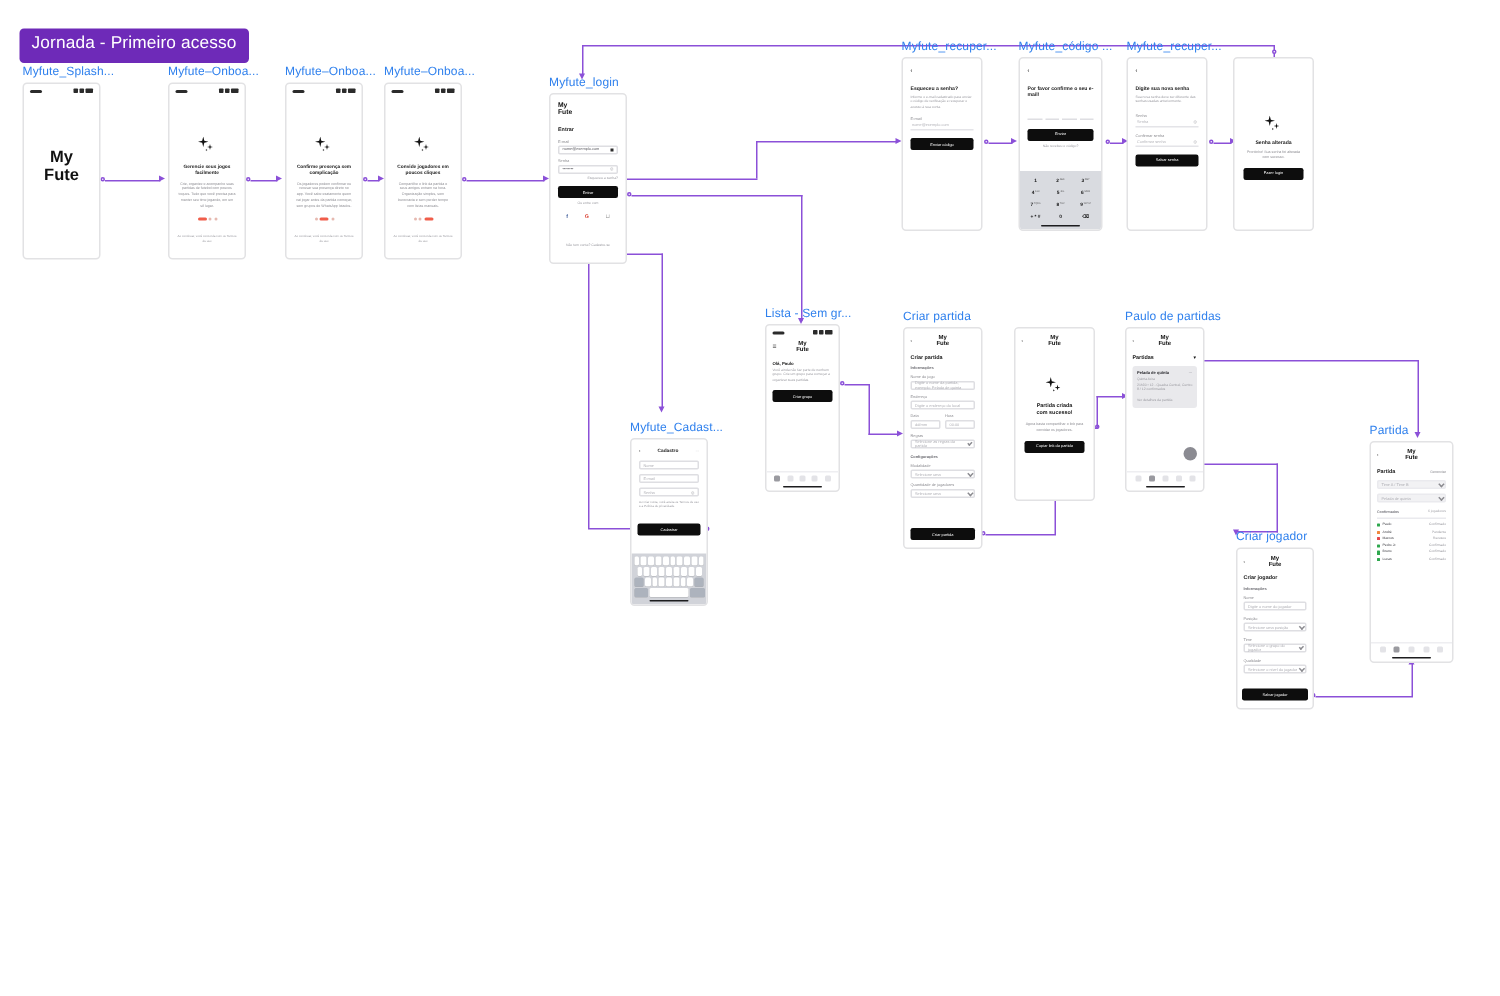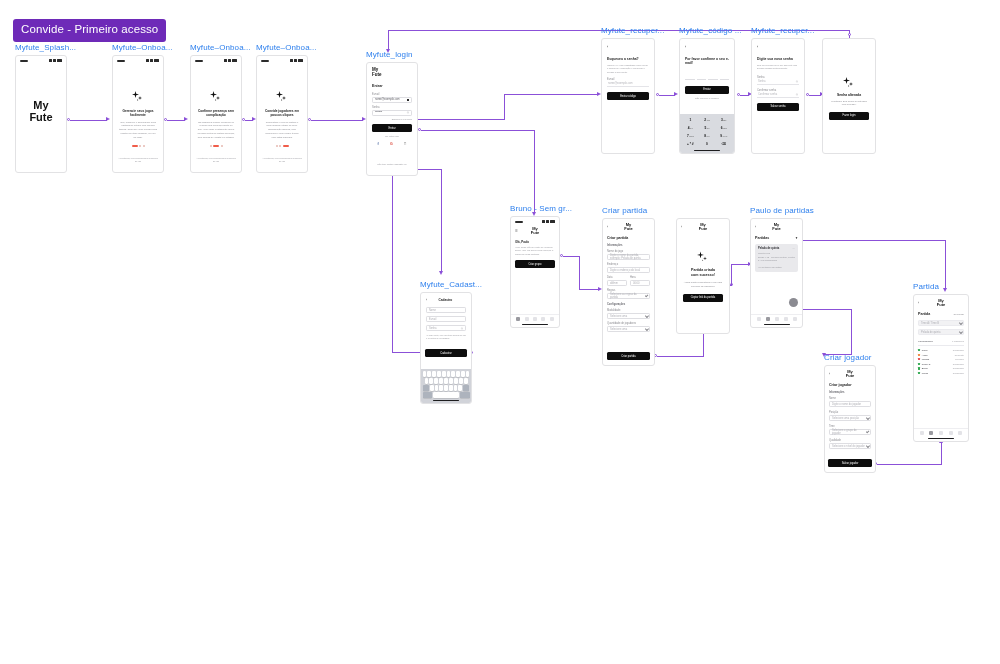--- a/index.html
+++ b/index.html
@@ -134,21 +134,21 @@
   .arrow.u { border-left:2.5px solid transparent; border-right:2.5px solid transparent;
     border-bottom:4px solid #8B50D8; border-top:0; }
   .endpt { position:absolute; width:3px; height:3px; border-radius:50%;
     border:1px solid #8B50D8; background:#fff; }
 </style>
 </head>
 <body>
 
 <div id="canvas">
 
-  <div class="board-badge">Convide - Primeiro acesso</div>
+  <div class="board-badge">Jornada - Primeiro acesso</div>
 
   <div class="endpt conn-e" style="left:67px;top:118px;"></div>
   <div class="conn h" style="left:70px;top:119.5px;width:37px;"></div>
   <div class="arrow r" style="left:106px;top:117px;"></div>
 
   <div class="endpt" style="left:164px;top:118px;"></div>
   <div class="conn h" style="left:167px;top:119.5px;width:18px;"></div>
   <div class="arrow r" style="left:184px;top:117px;"></div>
 
   <div class="endpt" style="left:242px;top:118px;"></div>
@@ -565,21 +565,21 @@
           <div class="key dark wide"></div>
             <div class="key space"></div>
             <div class="key dark wide"></div>
         </div>
       </div>
       <div class="homebar"></div>
     </div>
   </div>
 
   <div class="frame" style="left:510px;top:216px;">
-    <div class="frame-label">Bruno - Sem gr...</div>
+    <div class="frame-label">Lista - Sem gr...</div>
     <div class="phone" style="width:50px;height:112px;">
       <div class="statusbar">
         <div class="sb-time"></div>
         <div class="sb-icons">
             <i></i>
             <i></i>
             <i class="batt"></i>
           </div>
       </div>
       <div style="display:flex;align-items:center;justify-content:center;position:relative;padding:3px 4px 0 4px;">

